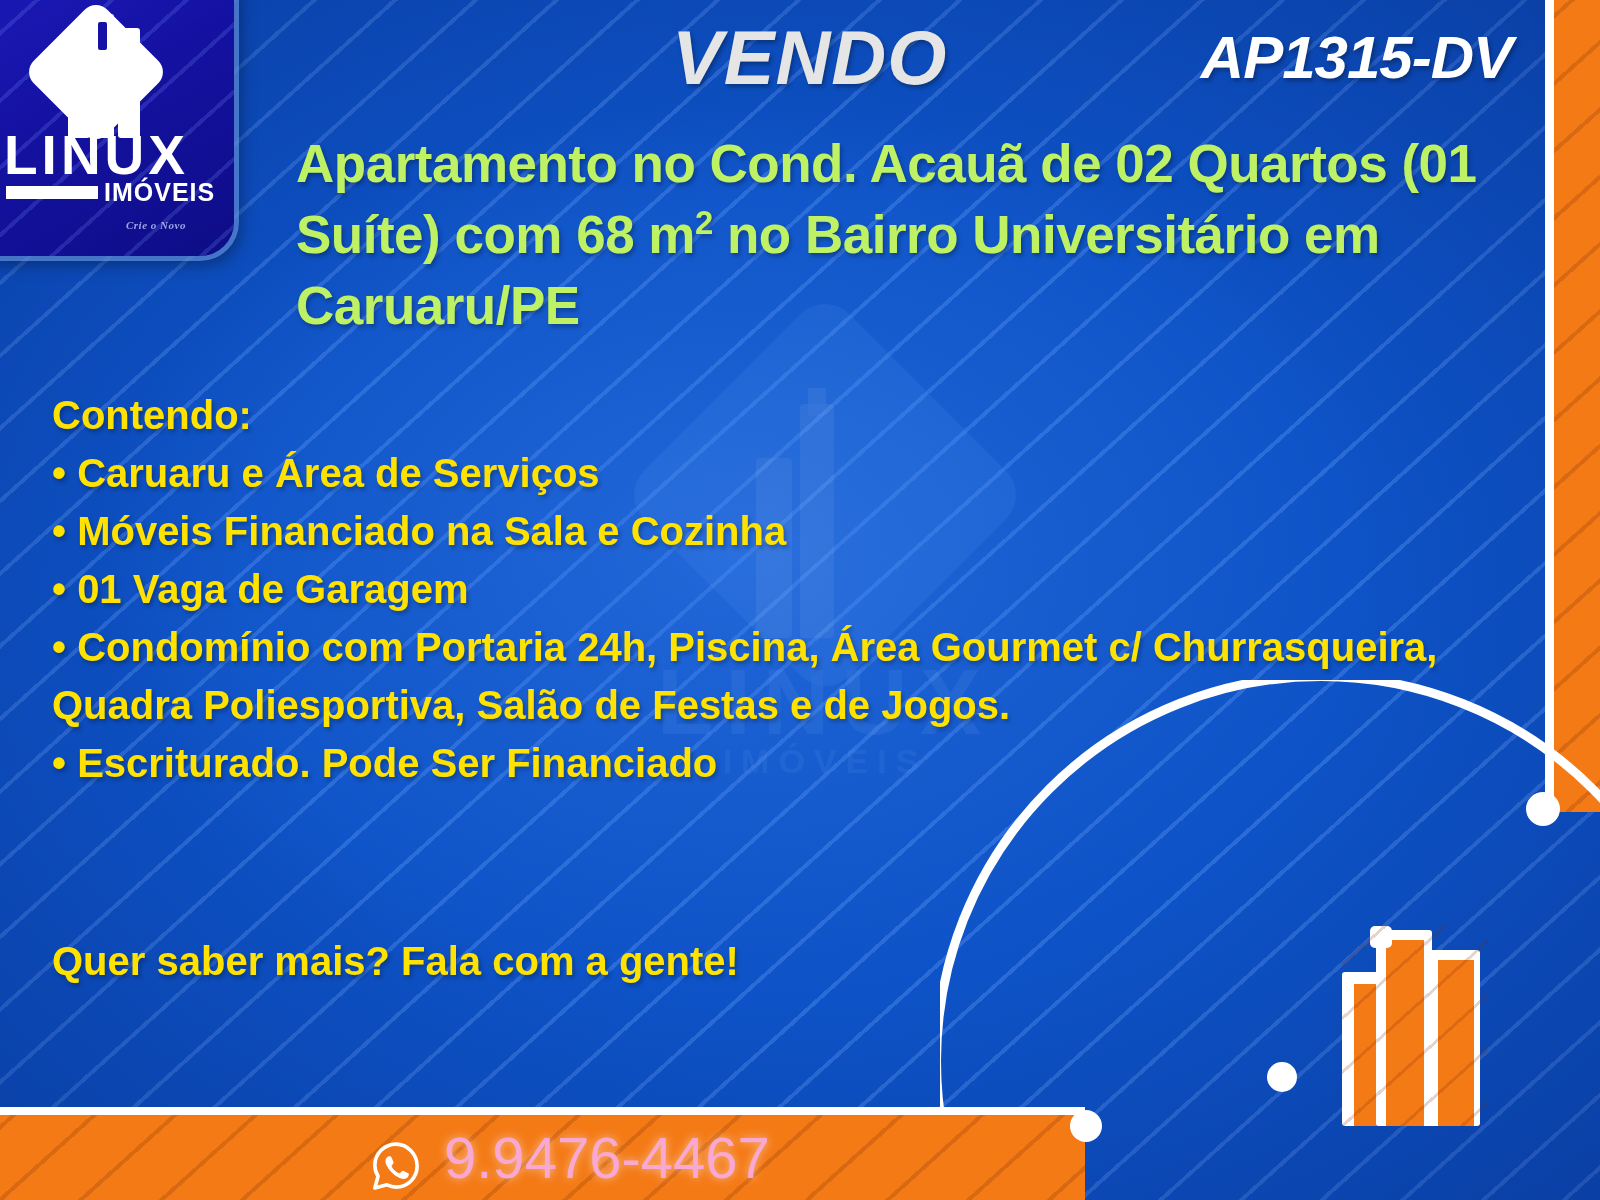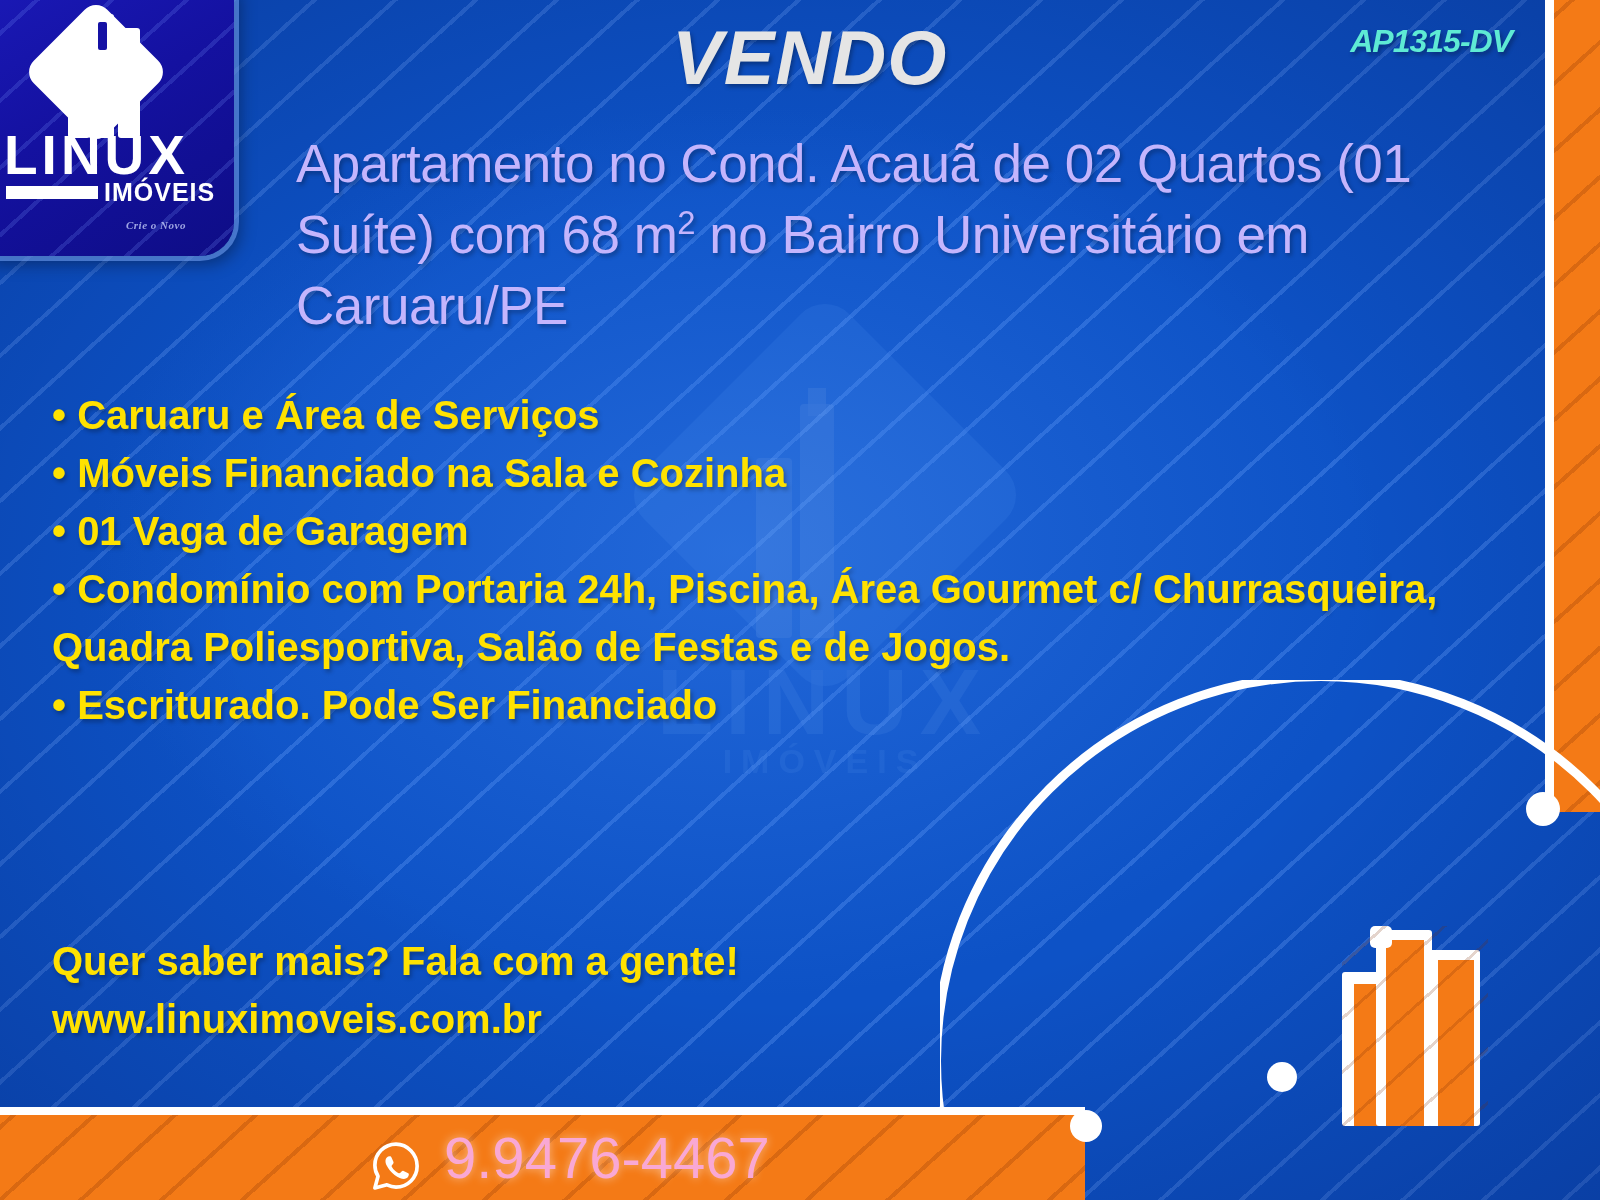--- a/index.html
+++ b/index.html
@@ -145,27 +145,27 @@
   }
 
   
   .vendo{
     position:absolute;left:672px;top:14px;
     font-size:76px;font-weight:700;font-style:italic;color:#e5e5e5;
     letter-spacing:1px;text-shadow:2px 3px 4px rgba(0,0,0,.30);
   }
   .ref{
     position:absolute;right:88px;top:23px;
-    font-size:32px;font-weight:700;font-style:italic;color:#5eead4;
+    font-size:60px;font-weight:700;font-style:italic;color:#ffffff;
     letter-spacing:-1px;text-shadow:2px 3px 4px rgba(0,0,0,.30);text-align:right;
   }
 
   .title{
     position:absolute;left:296px;top:128px;width:1190px;
-    font-size:53px;line-height:71px;font-weight:400;color:#c4b5fd;
+    font-size:53px;line-height:71px;font-weight:700;color:#bef264;
     letter-spacing:-.5px;text-shadow:2px 3px 4px rgba(0,0,0,.28);
   }
   .title sup{font-size:.62em;vertical-align:super;line-height:0;}
 
   
   .body-block{
     position:absolute;left:52px;top:386px;width:1470px;
     font-size:40px;line-height:58px;font-weight:700;color:#ffe200;
     text-shadow:2px 3px 4px rgba(0,0,0,.28);
   }
@@ -271,32 +271,32 @@
   <div class="vendo">VENDO</div>
   <div class="ref">AP1315-DV</div>
 
   <div class="title">
     <span>Apartamento no Cond. Acauã de 02 Quartos</span>
     <span>(01 Suíte) com 68 m</span><sup>2</sup><span> no Bairro Universitário</span>
     <span>em Caruaru/PE</span>
   </div>
 
   <div class="body-block">
+    <span class="lead">Contendo:</span>
     <ul>
       <li>Caruaru e Área de Serviços</li>
       <li>Móveis Financiado na Sala e Cozinha</li>
       <li>01 Vaga de Garagem</li>
       <li>Condomínio com Portaria 24h, Piscina, Área Gourmet c/ Churrasqueira, Quadra Poliesportiva, Salão de Festas e de Jogos.</li>
       <li>Escriturado. Pode Ser Financiado</li>
     </ul>
   </div>
 
   <div class="cta">
     <span>Quer saber mais? Fala com a gente!</span>
-    <span>www.linuximoveis.com.br</span>
   </div>
 
   <div class="bottom-bar-line"></div>
   <div class="bottom-bar">
     <div class="bb-tex"></div>
   </div>
   <div class="bar-dot"></div>
 
   <div class="phone">
     <svg class="wa" viewBox="0 0 64 64" aria-hidden="true">

